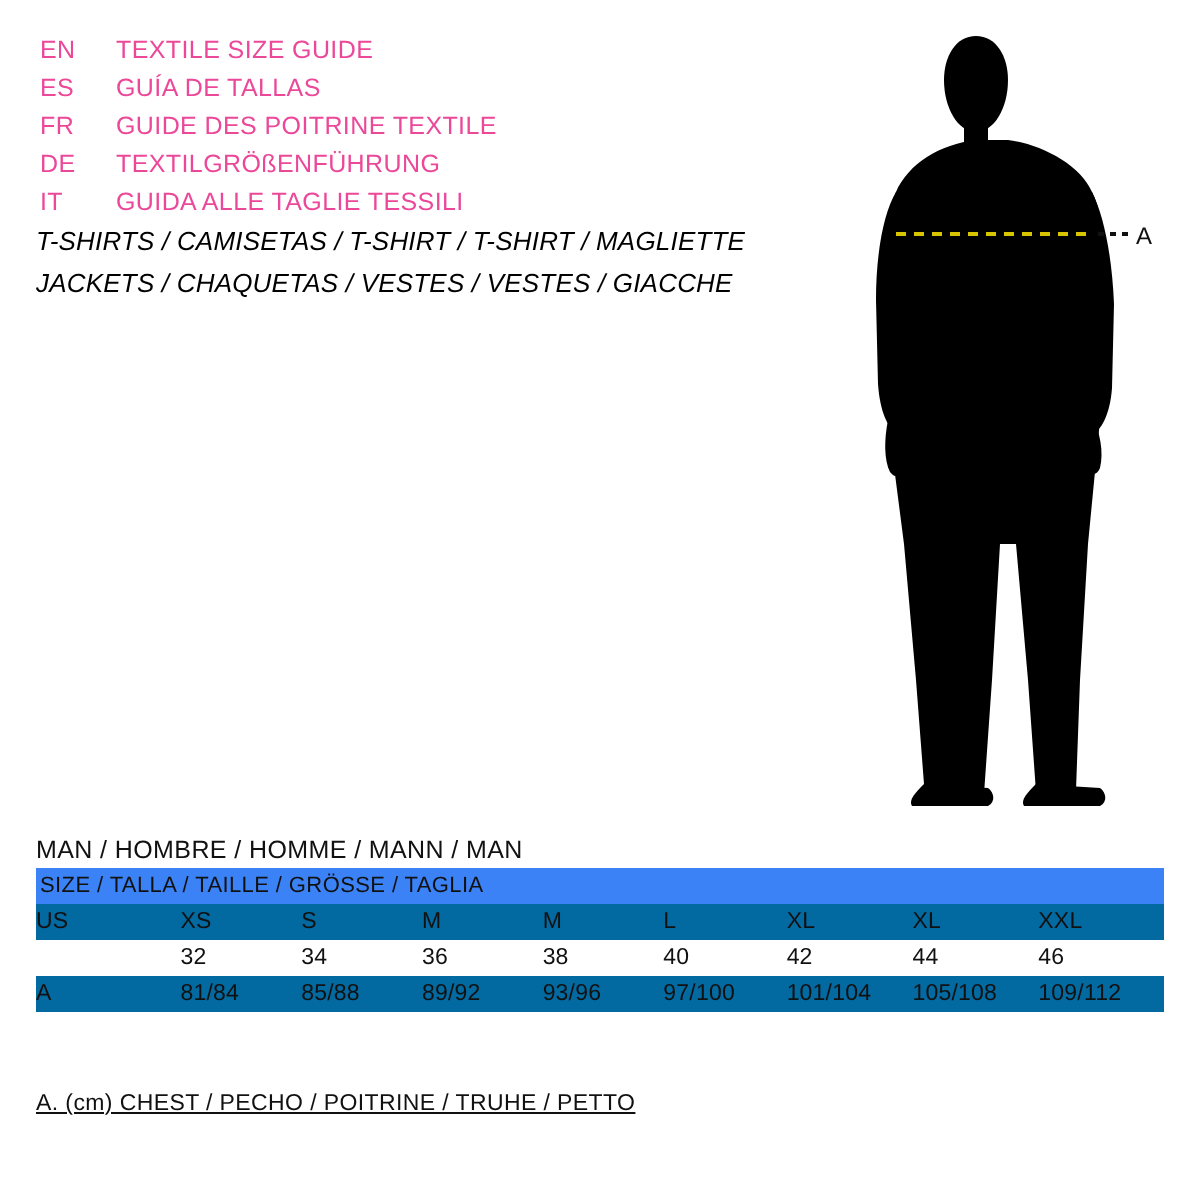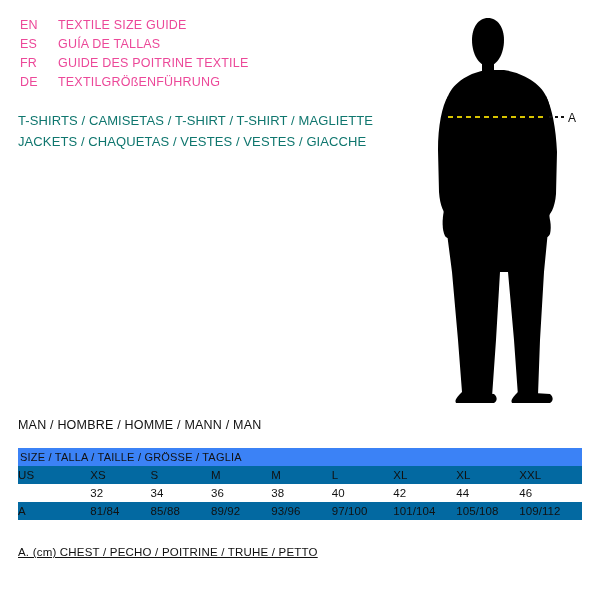--- a/index.html
+++ b/index.html
@@ -48,22 +48,23 @@
   .cat-block {
     position: absolute;
     left: 18px;
     top: 110px;
     width: 420px;
   }
   .cat-line {
     font-size: 13px;
     line-height: 21px;
     letter-spacing: 0.1px;
-    color: #0f766e;
+    color: #000000;
     white-space: nowrap;
+    font-style: italic;
   }
 
   
   .figure-wrap {
     position: absolute;
     left: 400px;
     top: 10px;
     width: 200px;
     height: 400px;
   }
@@ -97,21 +98,21 @@
   .table-block {
     position: absolute;
     left: 18px;
     top: 418px;
     width: 564px;
   }
   .table-caption {
     font-size: 12.5px;
     letter-spacing: 0.2px;
     color: #111111;
-    margin-bottom: 16px;
+    margin-bottom: 2px;
   }
   table.size-table {
     border-collapse: collapse;
     width: 564px;
     font-size: 11.5px;
     color: #111111;
   }
   table.size-table td {
     padding: 3px 0 3px 0;
     text-align: left;
@@ -162,20 +163,24 @@
       <span class="lang-code">ES</span>
       <span class="lang-title">GUÍA DE TALLAS</span>
     </div>
     <div class="lang-row">
       <span class="lang-code">FR</span>
       <span class="lang-title">GUIDE DES POITRINE TEXTILE</span>
     </div>
     <div class="lang-row">
       <span class="lang-code">DE</span>
       <span class="lang-title">TEXTILGRÖßENFÜHRUNG</span>
+    </div>
+    <div class="lang-row">
+      <span class="lang-code">IT</span>
+      <span class="lang-title">GUIDA ALLE TAGLIE TESSILI</span>
     </div>
   </div>
 
   <div class="cat-block">
     <div class="cat-line">T-SHIRTS / CAMISETAS / T-SHIRT / T-SHIRT / MAGLIETTE</div>
     <div class="cat-line">JACKETS / CHAQUETAS / VESTES / VESTES / GIACCHE</div>
   </div>
 
   <div class="figure-wrap">
     <svg class="figure-svg" width="200" height="400" viewBox="0 0 200 400" xmlns="http://www.w3.org/2000/svg">

